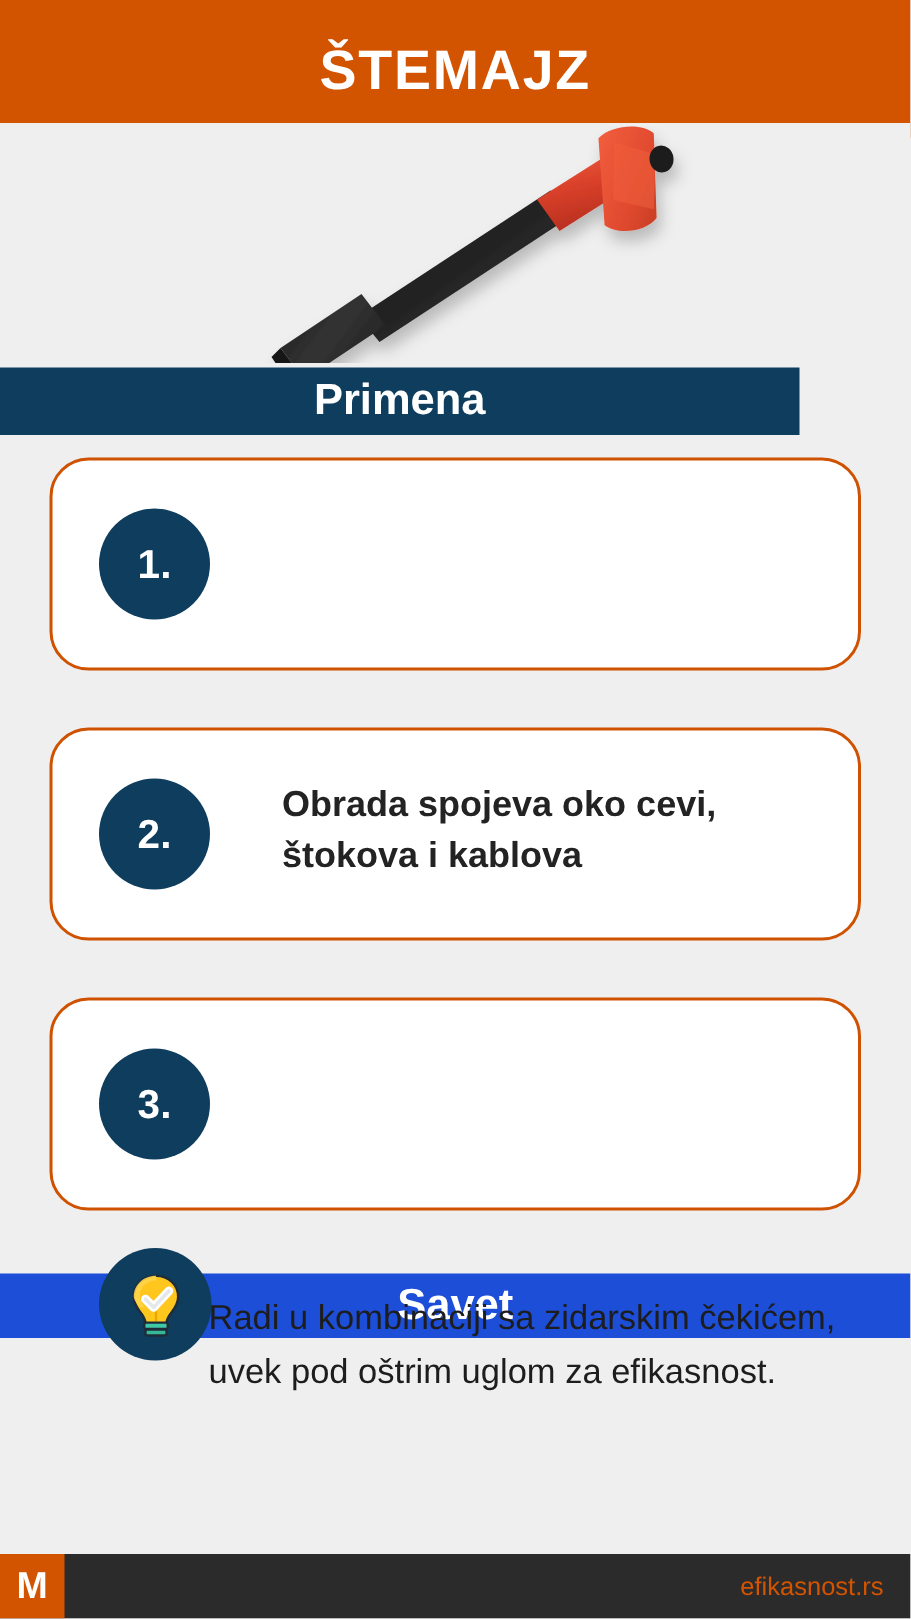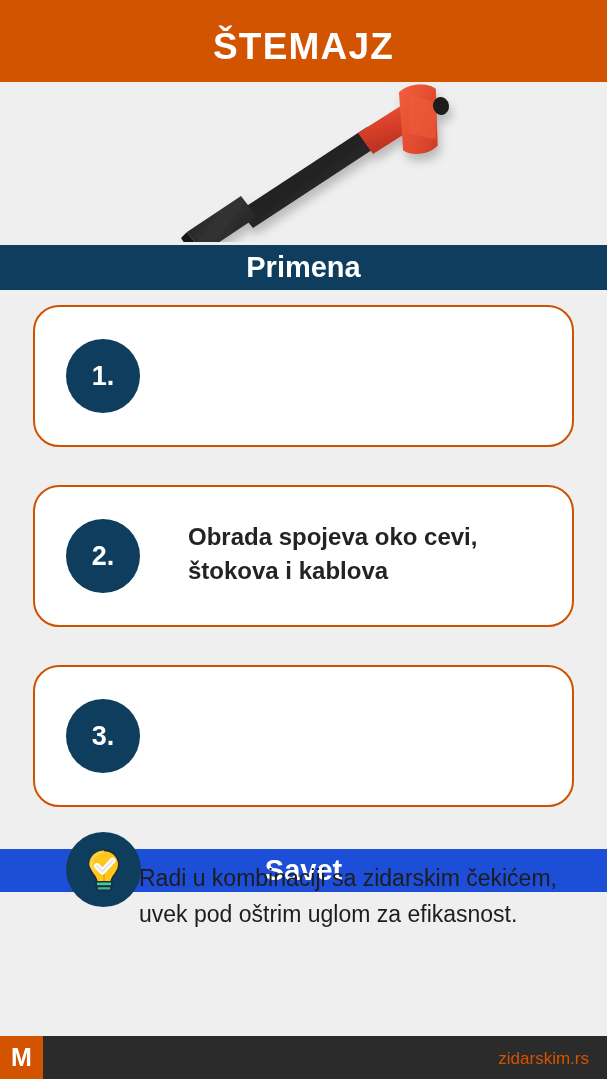--- a/index.html
+++ b/index.html
@@ -49,21 +49,21 @@
     left: 145px;
     top: 2px;
     width: 320px;
     height: 158px;
   }
 
   
   #primena-bar {
     position: absolute;
     left: 0; top: 245px;
-    width: 607px;
+    width: 533px;
     height: 45px;
     background: #0e3d5e;
     display: flex;
     align-items: center;
     justify-content: center;
   }
   #primena-title {
     color: #ffffff;
     font-size: 29px;
     font-weight: bold;
@@ -287,14 +287,14 @@
 
     <path d="M23 27 l7 7 13-14" fill="none" stroke="#ffffff" stroke-width="7.5" stroke-linecap="round" stroke-linejoin="round"></path>
     <path d="M23 27 l7 7 13-14" fill="none" stroke="#e4e8ea" stroke-width="3" stroke-linecap="round" stroke-linejoin="round"></path>
   </svg>
 </div>
 
 <div id="tip-text">Radi u kombinaciji sa zidarskim čekićem, uvek pod oštrim uglom za efikasnost.</div>
 
 <div id="footer-bar">
   <div id="footer-logo">M</div>
-  <div id="footer-site">zidarskim.rs</div>
+  <div id="footer-site">efikasnost.rs</div>
 </div>
 
 </body></html>

